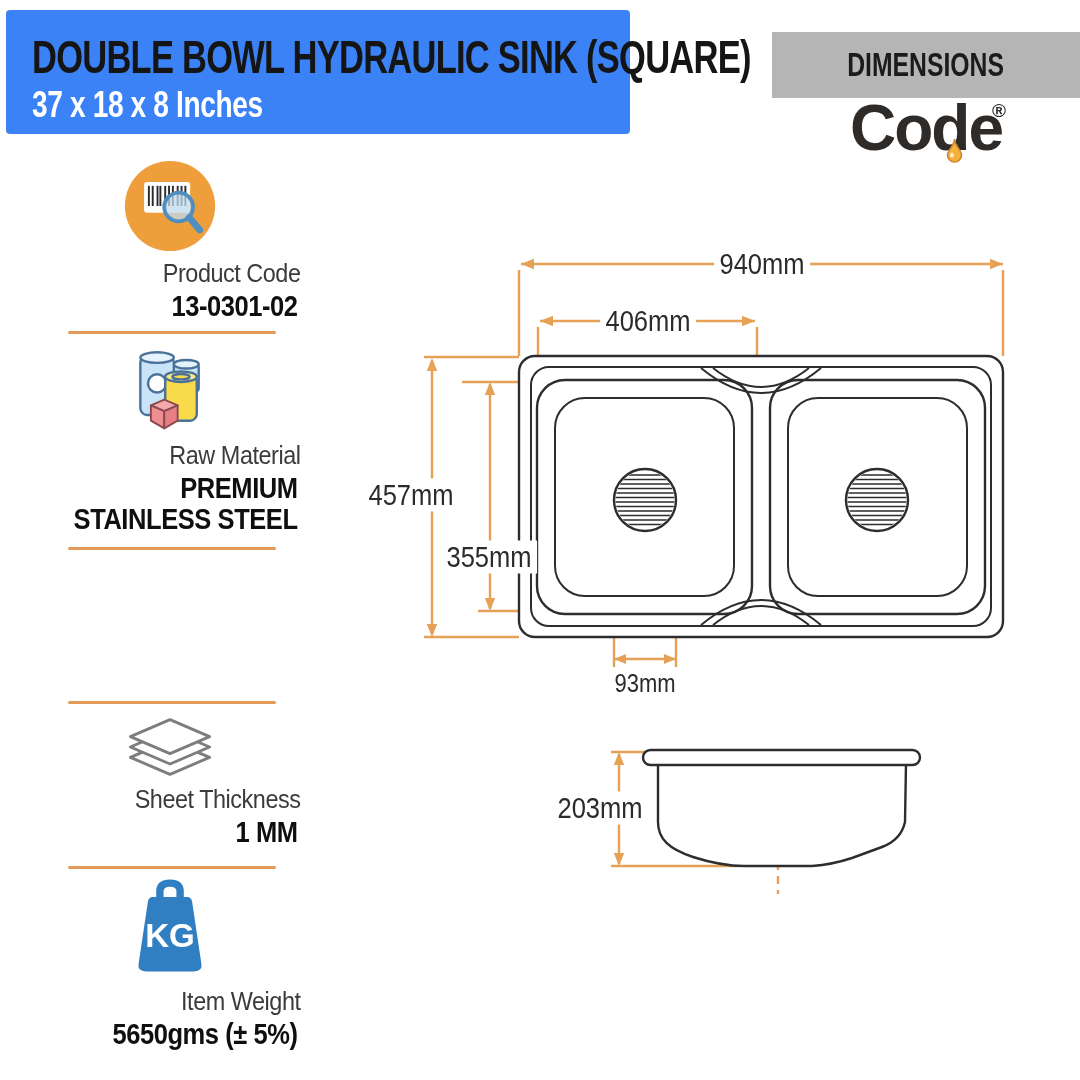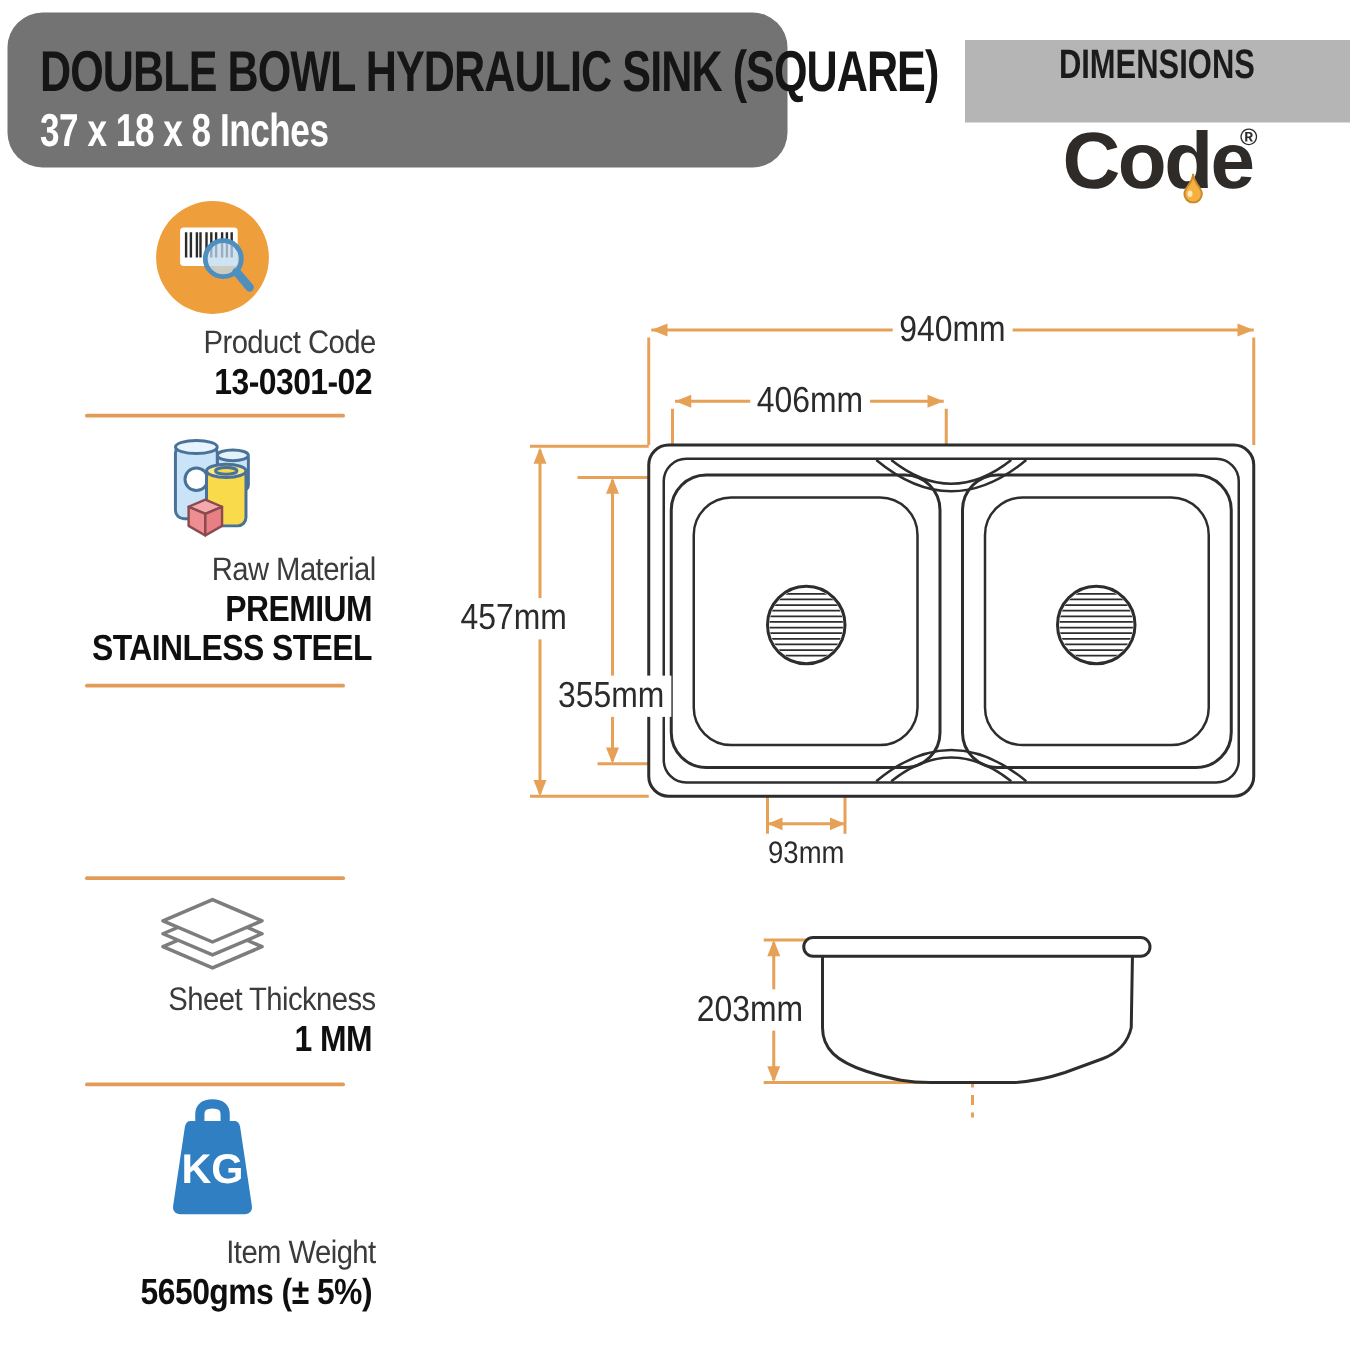--- a/index.html
+++ b/index.html
@@ -1,27 +1,27 @@
 <!DOCTYPE html>
 <html><head>
 <meta charset="utf-8">
 <style>
   html,body{margin:0;padding:0;background:#fff;}
   .canvas{position:relative;width:1080px;height:1080px;background:#ffffff;overflow:hidden;
           font-family:"Liberation Sans","DejaVu Sans",sans-serif;color:#1c1c1c;}
 
   
   .header-banner{position:absolute;left:6px;top:10px;width:624px;height:124px;
-                 background:#737373;border-radius:28px;}
+                 background:#3b82f6;border-radius:4px;}
   .header-title{position:absolute;left:26px;top:20px;font-size:46px;font-weight:bold;color:#151515;
                 white-space:nowrap;letter-spacing:-1px;transform:scaleX(.75);transform-origin:left center;}
   .header-subtitle{position:absolute;left:26px;top:74px;font-size:37px;font-weight:bold;color:#ffffff;
                 white-space:nowrap;letter-spacing:-0.5px;transform:scaleX(.76);transform-origin:left center;}
   .dim-banner{position:absolute;left:772px;top:32px;width:308px;height:66px;background:#B5B5B5;
-              display:flex;align-items:flex-start;justify-content:center;}
+              display:flex;align-items:center;justify-content:center;}
   .dim-banner-text{font-size:33px;font-weight:bold;color:#1b1b1b;transform:scaleX(.75);letter-spacing:0;}
   .brand{position:absolute;left:850px;top:98px;width:220px;height:70px;}
   .brand-text{font-size:64px;font-weight:bold;color:#2e2b29;letter-spacing:-2px;line-height:60px;}
   .brand-reg{position:absolute;left:142px;top:2px;font-size:19px;font-weight:bold;color:#2e2b29;}
   .brand-drop{position:absolute;left:96px;top:40px;}
 
   
   .spec{position:absolute;left:25px;width:290px;text-align:right;}
   .spec-icon{display:flex;justify-content:center;margin-bottom:4px;}
   .spec-label{font-size:26px;color:#3b3b3b;transform:scaleX(.9);letter-spacing:-0.5px;}

